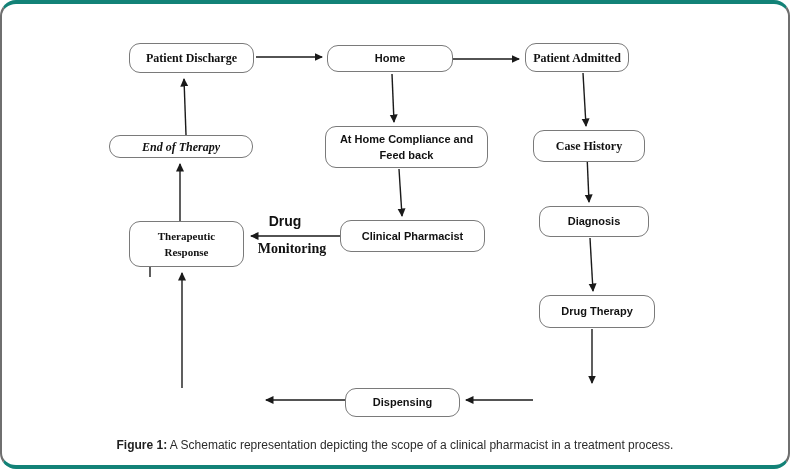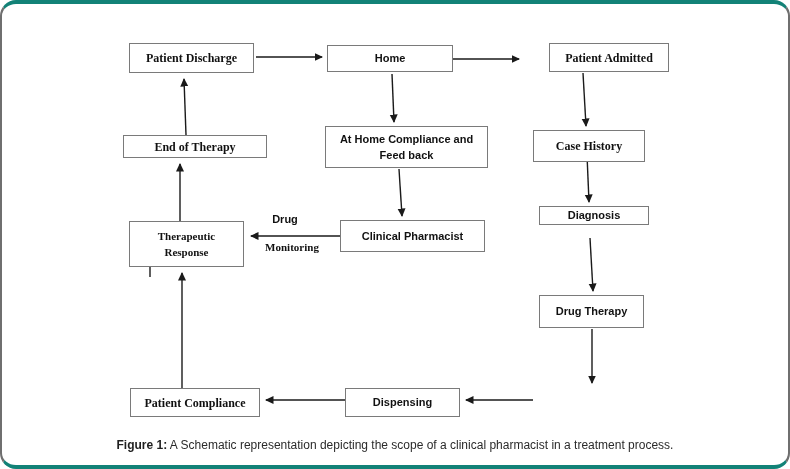--- a/index.html
+++ b/index.html
@@ -16,30 +16,30 @@
     border-color:#128277 #6f6f6f;
     border-radius:16px;
     box-sizing:border-box;
     pointer-events:none;
   }
   svg.wires { position:absolute; left:0; top:0; }
   .node {
     position:absolute; box-sizing:border-box;
     background:#ffffff;
     border:1.6px solid #7a7a7a;
-    border-radius:0;
+    border-radius:11px;
     display:flex; align-items:center; justify-content:center;
     text-align:center;
     font-weight:bold; font-size:11px; color:#111;
     line-height:1.5;
     padding:1px 6px;
   }
   .node.serif { font-family:"Liberation Serif", serif; font-size:12px; }
   .edge-label {
-    position:absolute; font-weight:bold; font-size:11px; color:#111;
+    position:absolute; font-weight:bold; font-size:14px; color:#111;
     text-align:center;
   }
   #caption {
     position:absolute; left:0; right:0; top:438px;
     text-align:center; font-size:12px; color:#2b2b2b;
   }
   #caption b { color:#1f1f1f; }
 </style>
 </head>
 <body>
@@ -70,37 +70,36 @@
       <line x1="180" y1="221" x2="180" y2="164" marker-end="url(#ah)"></line>
       <line x1="186" y1="135" x2="184" y2="79" marker-end="url(#ah)"></line>
       <line x1="150" y1="256" x2="150" y2="277"></line>
     </g>
   </svg>
 
   <div class="node serif" style="left:129px; top:43px;  width:125px; height:30px;">Patient Discharge</div>
 
   <div class="node" style="left:327px; top:45px; width:126px; height:27px;">Home</div>
 
-  <div class="node serif" style="left:549px; top:43px; width:120px; height:29px;">Patient Admitted</div>
+  <div class="node serif" style="left:525px; top:43px; width:104px; height:29px;">Patient Admitted</div>
 
   <div class="node" style="left:325px; top:126px; width:163px; height:42px;">At Home Compliance and Feed back</div>
 
   <div class="node serif" style="left:533px; top:130px; width:112px; height:32px;">Case History</div>
 
-  <div class="node serif" style="left:123px; top:135px; width:144px; height:23px;">End of Therapy</div>
+  <div class="node serif" style="left:109px; top:135px; width:144px; height:23px;font-style:italic;">End of Therapy</div>
 
   <div class="node" style="left:129px; top:221px; width:115px; height:46px;font-family:Liberation Serif, serif;">Therapeutic Response</div>
 
   <div class="node" style="left:340px; top:220px; width:145px; height:32px;">Clinical Pharmacist</div>
 
-  <div class="node" style="left:539px; top:206px; width:110px; height:19px;">Diagnosis</div>
+  <div class="node" style="left:539px; top:206px; width:110px; height:31px;">Diagnosis</div>
 
-  <div class="node" style="left:539px; top:295px; width:105px; height:33px;">Drug Therapy</div>
+  <div class="node" style="left:539px; top:295px; width:116px; height:33px;">Drug Therapy</div>
 
-  <div class="node serif" style="left:130px; top:388px; width:130px; height:29px;">Patient Compliance</div>
 
   <div class="node" style="left:345px; top:388px; width:115px; height:29px;">Dispensing</div>
 
 
   <div class="edge-label" style="left:263px; top:213px; width:44px;">Drug</div>
 
   <div class="edge-label" style="left:256px; top:241px; width:72px;font-family:Liberation Serif, serif;">Monitoring</div>
 
   <div id="caption">
     <b>Figure 1:</b><span> A Schematic representation depicting the scope of a clinical pharmacist in a treatment process.</span>

